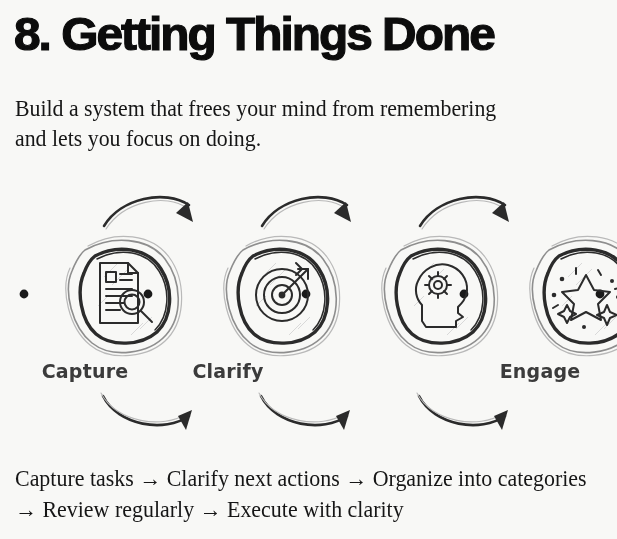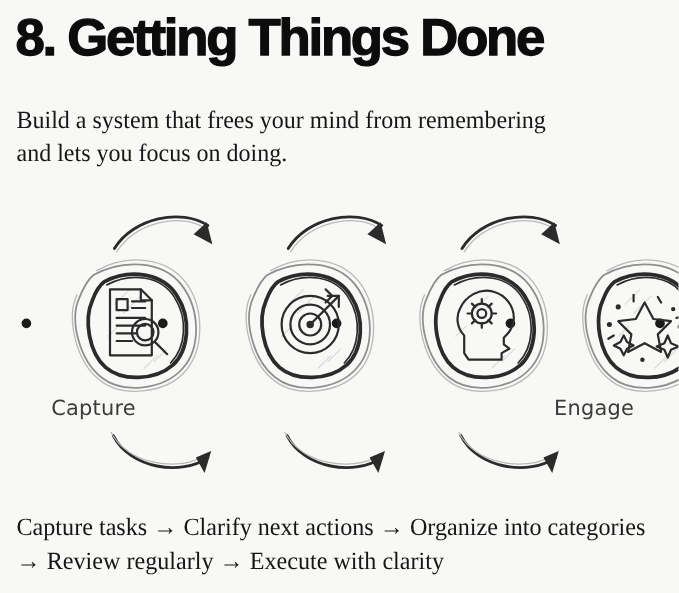--- a/index.html
+++ b/index.html
@@ -61,21 +61,21 @@
   }
   #diagram svg { display:block; width:617px; height:265px; }
 
   
   .step-label {
     position: absolute;
     top: 360px;
     width: 160px;
     text-align: center;
     font-family: "DejaVu Sans", "Liberation Sans", sans-serif;
-    font-weight: 400;
+    font-weight: 700;
     font-size: 19px;
     line-height: 22px;
     color: #3b3b3b;
     letter-spacing: 0.2px;
   }
   #label-0 { left: 5px;   }
   #label-1 { left: 148px; }
   #label-2 { left: 312px; }
   #label-3 { left: 460px; }
 
@@ -284,17 +284,18 @@
             <line x1="6" y1="44" x2="1" y2="47"></line>
             <line x1="63" y1="28" x2="68" y2="27"></line>
           </g>
         </g>
       </g>
 
     </svg>
   </div>
 
   <div class="step-label" id="label-0">Capture</div>
+  <div class="step-label" id="label-1">Clarify</div>
   <div class="step-label" id="label-3">Engage</div>
 
   <p id="flowtext">Capture tasks → Clarify next actions → Organize into categories → Review regularly → Execute with clarity</p>
 
 </div>
 
 </body></html>

